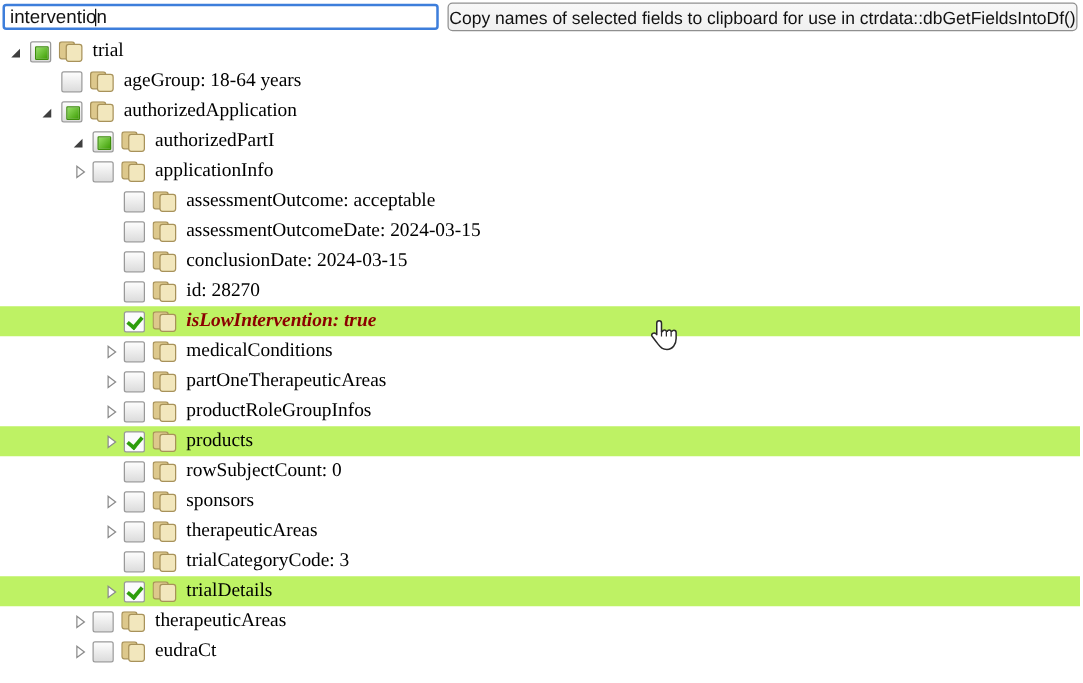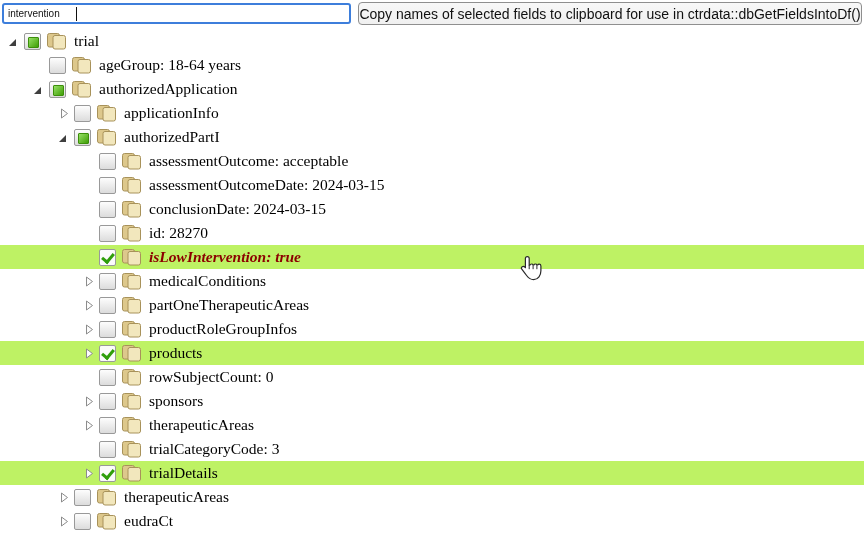--- a/index.html
+++ b/index.html
@@ -4,21 +4,21 @@
 <style>
   * { margin:0; padding:0; box-sizing:border-box; }
   html,body { width:866px; height:546px; background:#ffffff; overflow:hidden;
               font-family:"Liberation Sans", sans-serif; position:relative; }
 
   
   .topbar { position:absolute; top:0; left:0; width:866px; height:28px; background:#fff; }
   .search-input {
     position:absolute; left:2px; top:3px; width:349px; height:21px;
     border:2px solid #3d7edb; border-radius:3px; background:#fff;
-    font-family:"Liberation Sans", sans-serif; font-size:10px; color:#111;
+    font-family:"Liberation Sans", sans-serif; font-size:15px; color:#111;
     padding:0 4px; outline:none;
   }
   .caret { position:absolute; left:76px; top:7px; width:1px; height:14px; background:#111; }
   .copy-btn {
     position:absolute; left:358px; top:2px; width:504px; height:23px;
     background:linear-gradient(#f8f8f8,#f0f0f0); border:1px solid #8f8f8f; border-radius:4px;
     font-family:"Liberation Sans", sans-serif; font-size:14px; color:#111;
     text-align:center; line-height:20px; cursor:pointer; white-space:nowrap;
   }
 
@@ -89,42 +89,42 @@
         <span class="arrow-exp"></span>
       </span>
     <span class="cb cb-partial"></span>
     <span class="folder"><svg width="20" height="17" viewBox="0 0 20 17">
           <rect x="0.5" y="0.5" width="12" height="13.5" rx="2" fill="#ddc88c" stroke="#a8925a"></rect>
           <rect x="6" y="2.5" width="12.5" height="13.5" rx="2" fill="#f2e7bd" stroke="#a8925a"></rect>
         </svg></span>
     <span class="label">authorizedApplication</span>
   </div>
   <div class="row lvl2">
-    <span class="arrow arrow-col">
-        <svg width="9" height="13" viewBox="0 0 9 13">
-          <path d="M1.5,2 L7.5,6.5 L1.5,11 Z" fill="#fdfdfd" stroke="#8c8c8c"></path>
-        </svg>
-      </span>
-    <span class="cb"></span>
-    <span class="folder"><svg width="20" height="17" viewBox="0 0 20 17">
-          <rect x="0.5" y="0.5" width="12" height="13.5" rx="2" fill="#ddc88c" stroke="#a8925a"></rect>
-          <rect x="6" y="2.5" width="12.5" height="13.5" rx="2" fill="#f2e7bd" stroke="#a8925a"></rect>
-        </svg></span>
-    <span class="label">applicationInfo</span>
-  </div>
-  <div class="row lvl2">
     <span class="arrow">
         <span class="arrow-exp"></span>
       </span>
     <span class="cb cb-partial"></span>
     <span class="folder"><svg width="20" height="17" viewBox="0 0 20 17">
           <rect x="0.5" y="0.5" width="12" height="13.5" rx="2" fill="#ddc88c" stroke="#a8925a"></rect>
           <rect x="6" y="2.5" width="12.5" height="13.5" rx="2" fill="#f2e7bd" stroke="#a8925a"></rect>
         </svg></span>
     <span class="label">authorizedPartI</span>
+  </div>
+  <div class="row lvl2">
+    <span class="arrow arrow-col">
+        <svg width="9" height="13" viewBox="0 0 9 13">
+          <path d="M1.5,2 L7.5,6.5 L1.5,11 Z" fill="#fdfdfd" stroke="#8c8c8c"></path>
+        </svg>
+      </span>
+    <span class="cb"></span>
+    <span class="folder"><svg width="20" height="17" viewBox="0 0 20 17">
+          <rect x="0.5" y="0.5" width="12" height="13.5" rx="2" fill="#ddc88c" stroke="#a8925a"></rect>
+          <rect x="6" y="2.5" width="12.5" height="13.5" rx="2" fill="#f2e7bd" stroke="#a8925a"></rect>
+        </svg></span>
+    <span class="label">applicationInfo</span>
   </div>
   <div class="row lvl3">
     <span class="arrow"></span>
     <span class="cb"></span>
     <span class="folder"><svg width="20" height="17" viewBox="0 0 20 17">
           <rect x="0.5" y="0.5" width="12" height="13.5" rx="2" fill="#ddc88c" stroke="#a8925a"></rect>
           <rect x="6" y="2.5" width="12.5" height="13.5" rx="2" fill="#f2e7bd" stroke="#a8925a"></rect>
         </svg></span>
     <span class="label">assessmentOutcome: acceptable</span>
   </div>

